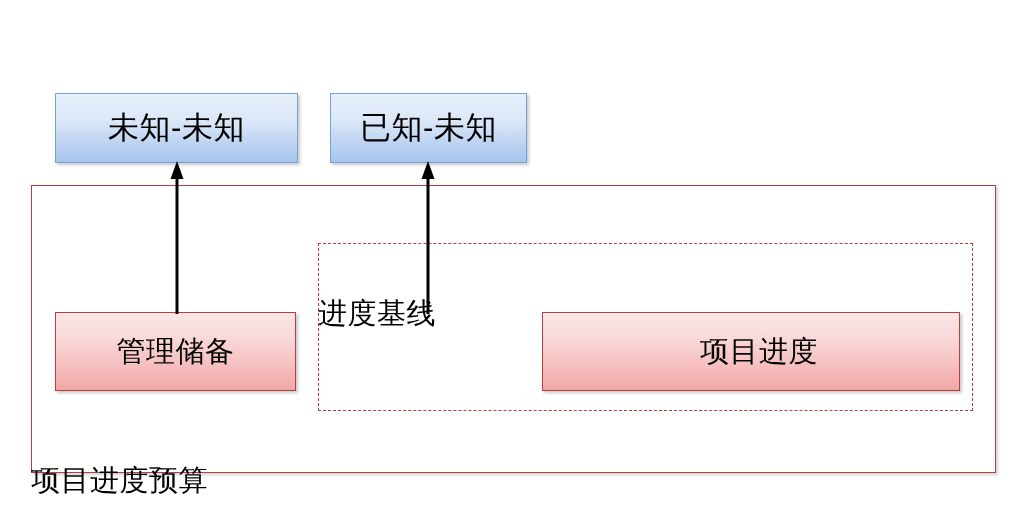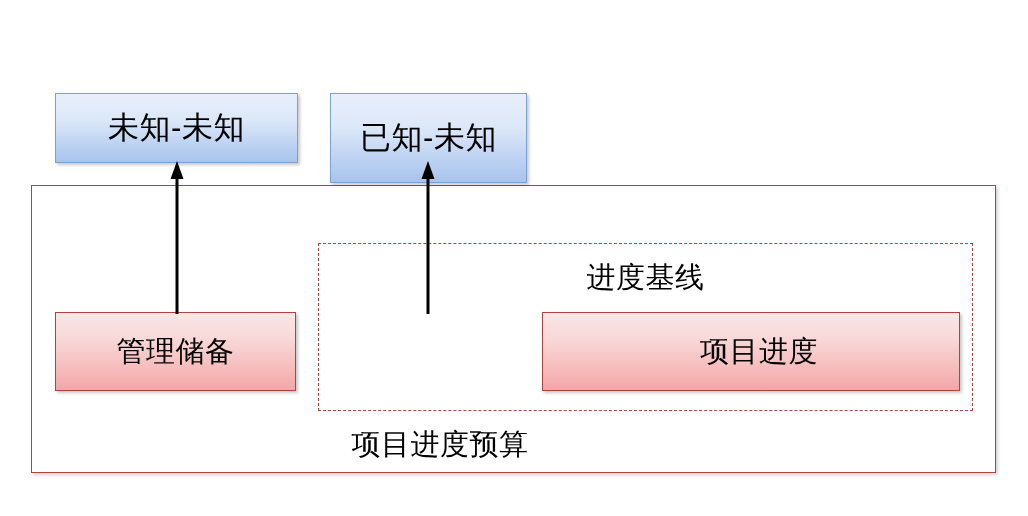--- a/index.html
+++ b/index.html
@@ -60,23 +60,23 @@
     box-sizing: border-box;
     border: 1.7px dashed #b5413f;
     background: transparent;
   }
 
   
   .caption {
     position: absolute;
     color: #000000;
     white-space: nowrap;
-    text-align: center;
     font-size: 29px;
     letter-spacing: 0.5px;
+    margin-top: 36px;
   }
 
   
   .arrow {
     position: absolute;
   }
   .arrow svg {
     display: block;
     overflow: visible;
   }
@@ -91,21 +91,21 @@
   <div class="frame-dashed" style="left:318px; top:243px; width:655px; height:168px;"></div>
 
   <div class="caption" style="left:318px; top:258px; width:655px;">进度基线</div>
 
   <div class="caption" style="left:31px; top:425px; width:818px;">项目进度预算</div>
 
   <div class="box box-blue" style="left:55px; top:93px; width:243px; height:70px;">
     <span>未知-未知</span>
   </div>
 
-  <div class="box box-blue" style="left:330px; top:93px; width:197px; height:90px;">
+  <div class="box box-blue" style="left:330px; top:93px; width:197px; height:70px;">
     <span>已知-未知</span>
   </div>
 
   <div class="box box-red" style="left:55px; top:312px; width:241px; height:79px;">
     <span>管理储备</span>
   </div>
 
 
   <div class="box box-red" style="left:542px; top:312px; width:418px; height:79px;padding-left:16px;">
     <span>项目进度</span>

